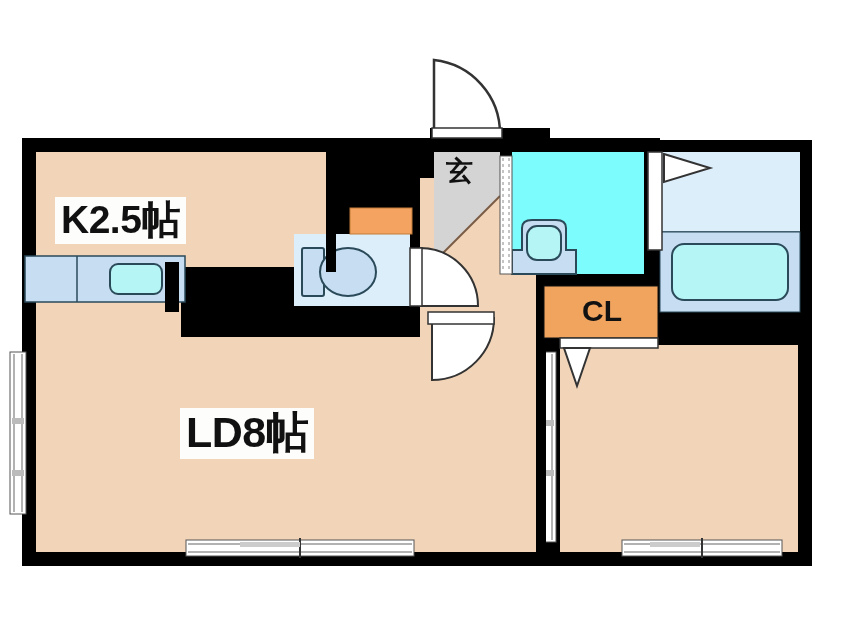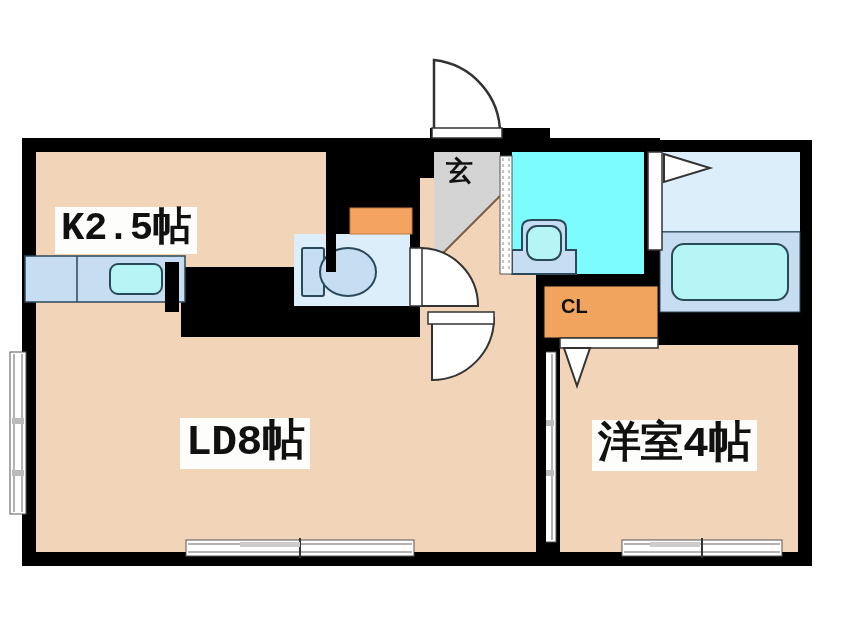--- a/index.html
+++ b/index.html
@@ -19,41 +19,40 @@
     height: 634px;
     background: #ffffff;
   }
   #plan svg {
     display: block;
   }
   .room-label {
     position: absolute;
     background: #fdfdfb;
     color: #111111;
-    font-family: Liberation Mono, monospace;
+    font-family: Liberation Sans, sans-serif;
     font-weight: 700;
     line-height: 1;
     white-space: nowrap;
     padding: 3px 6px 5px 6px;
     letter-spacing: -0.5px;
-    margin-top: 10px;
   }
   #label-kitchen { left: 55px; top: 197px; font-size: 39px; }
   #label-ld      { left: 180px; top: 408px; font-size: 43px; }
   #label-washitsu{ left: 592px; top: 410px; font-size: 43px; }
   .inline-label {
     position: absolute;
     font-family: "Liberation Sans", sans-serif;
     font-weight: 700;
     color: #111111;
     line-height: 1;
     white-space: nowrap;
   }
   #label-genkan { left: 446px; top: 158px; font-size: 27px; }
-  #label-cl     { left: 561px; top: 296px; font-size: 20px; }
+  #label-cl     { left: 582px; top: 296px; font-size: 30px; }
 </style>
 </head>
 <body>
 
 <div id="plan">
 
   <svg width="846" height="634" viewBox="0 0 846 634" xmlns="http://www.w3.org/2000/svg">
 
     <rect x="0" y="0" width="846" height="634" fill="#ffffff"></rect>
 
@@ -186,19 +185,18 @@
 
     <rect x="536" y="340" width="10" height="214" fill="#000000"></rect>
     <rect x="326" y="152" width="10" height="120" fill="#000000"></rect>
 
   </svg>
 
   <div class="room-label" id="label-kitchen">K2.5帖</div>
 
   <div class="room-label" id="label-ld">LD8帖</div>
 
-  <div class="room-label" id="label-washitsu">洋室4帖</div>
 
   <div class="inline-label" id="label-genkan">玄</div>
 
   <div class="inline-label" id="label-cl">CL</div>
 
 </div>
 
 </body></html>

